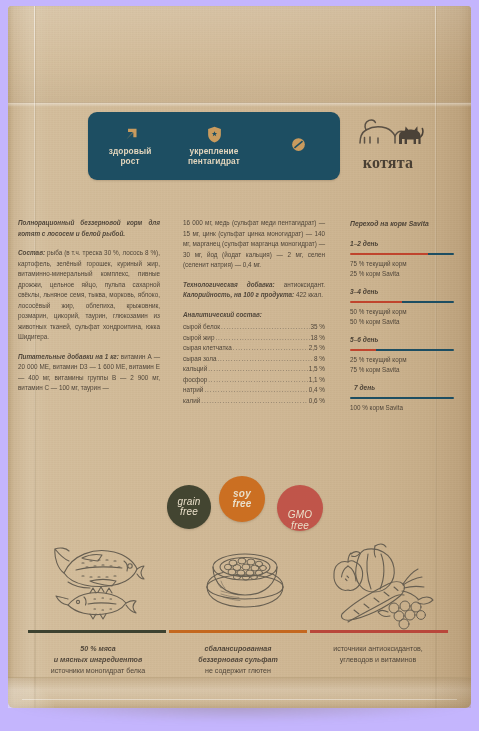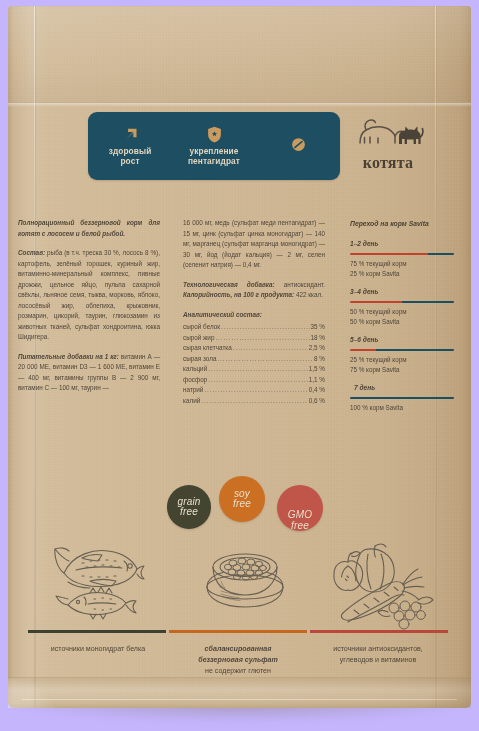--- a/index.html
+++ b/index.html
@@ -237,21 +237,21 @@
     flex-direction: column;
     align-items: center;
     justify-content: center;
     font-style: italic;
     font-size: 10px;
     line-height: 1.05;
     letter-spacing: .2px;
     box-shadow: 0 1px 2px rgba(60,45,25,.18);
   }
   #badge-grain { left: 167px; top: 485px; width: 44px; height: 44px; background: #434531; }
-  #badge-soy   { left: 219px; top: 476px; width: 46px; height: 46px; background: #cb6f22; }
+  #badge-soy   { left: 219px; top: 476px; width: 46px; height: 46px; background: #cb6f22; font-weight: bold; }
   #badge-gmo   { left: 277px; top: 485px; width: 46px; height: 46px; background: #c0554a; justify-content: flex-end; }
 
   
   .illus { position: absolute; line-height: 0; opacity: .92; }
   #illus-fish   { left: 38px;  top: 525px; }
   #illus-bowl   { left: 199px; top: 543px; }
   #illus-veg    { left: 318px; top: 538px; }
 
   
   #feature-bar {
@@ -615,20 +615,22 @@
   <div id="feature-bar">
     <div id="feature-rules">
         <div class="rule" style="flex: 1 1 0%; background: rgb(61, 66, 48);"></div>
         <div class="rule-gap"></div>
         <div class="rule" style="flex: 1 1 0%; background: rgb(196, 104, 31);"></div>
         <div class="rule-gap"></div>
         <div class="rule" style="flex: 1 1 0%; background: rgb(185, 71, 59);"></div>
       </div>
     <div id="feature-cols">
         <div class="feature">
+          <span class="f-strong">50 % мяса
+и мясных ингредиентов</span>
           <span class="f-sub">источники моногидрат белка</span>
         </div>
         <div class="feature">
           <span class="f-strong">сбалансированная
 беззерновая сульфат</span>
           <span class="f-sub">не содержит глютен</span>
         </div>
         <div class="feature">
           <span class="f-sub">источники антиоксидантов,
 углеводов и витаминов</span>

